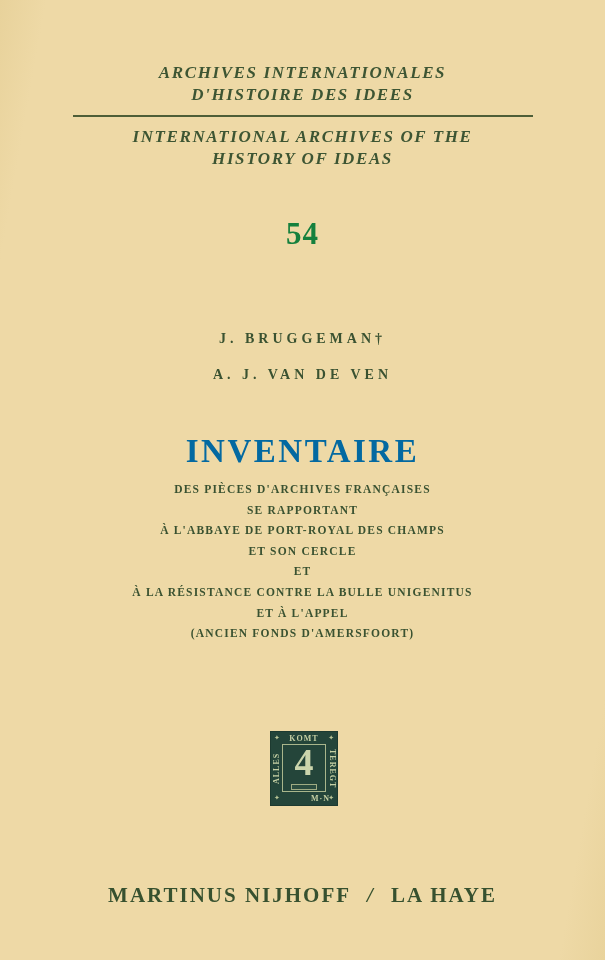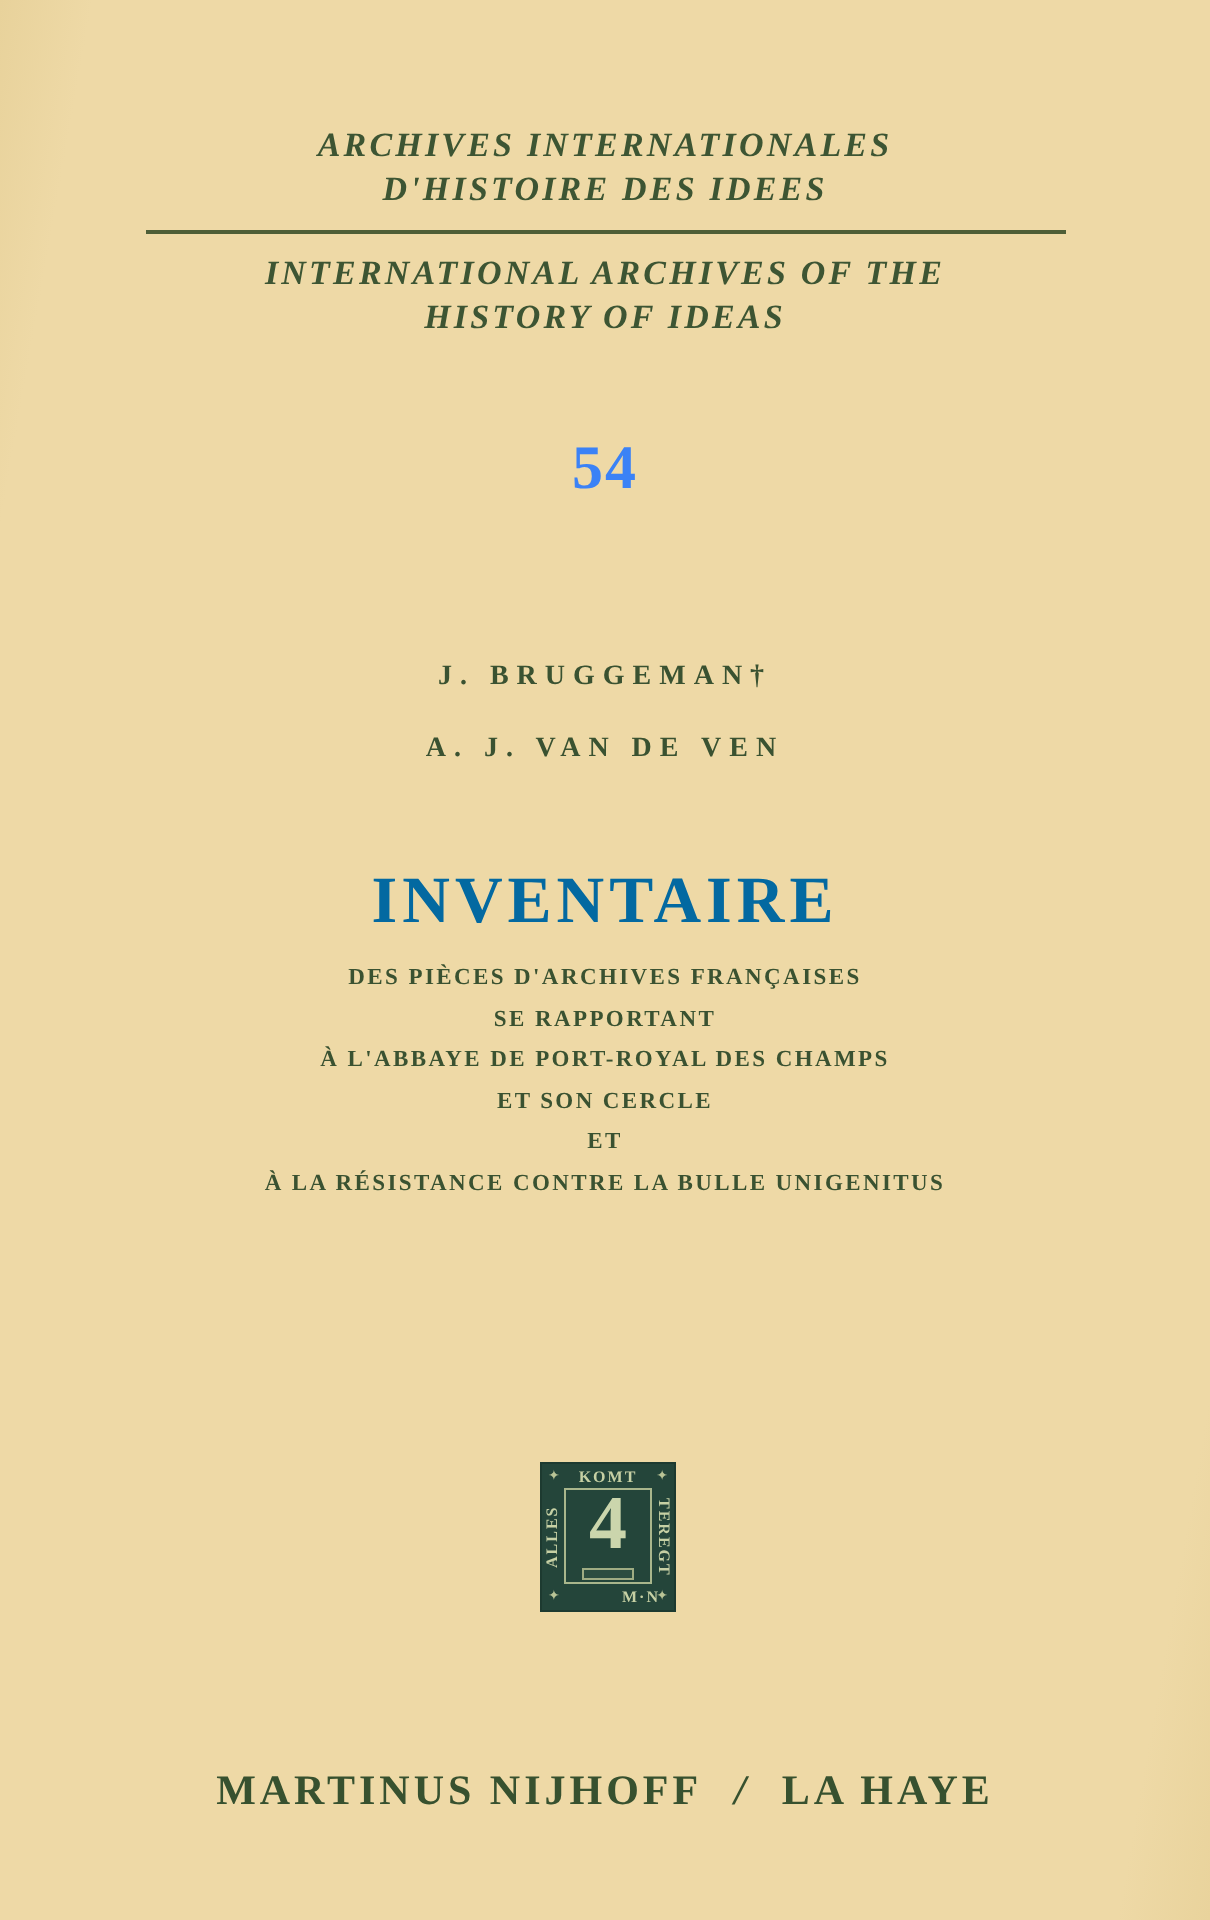--- a/index.html
+++ b/index.html
@@ -24,21 +24,21 @@
   }
   .series-fr { top: 62px; }
   .series-en { top: 126px; }
   .series-rule {
     position: absolute; left: 73px; top: 115px;
     width: 460px; height: 2px; background: #4e5e37;
   }
   
   .volume {
     top: 216px; font-size: 31px; font-weight: bold;
-    letter-spacing: 1px; color: #3b82f6;
+    letter-spacing: 1px; color: #15803d;
   }
   
   .author {
     font-size: 14px; font-weight: bold;
     letter-spacing: 4px; color: #3a5231;
   }
   .author-1 { top: 331px; }
   .author-2 { top: 367px; }
   
   .main-title {
@@ -123,20 +123,22 @@
 
 <div class="abs-center main-title">INVENTAIRE</div>
 
 <div class="abs-center subtitle-block">
   <div class="subtitle-line">DES PIÈCES D'ARCHIVES FRANÇAISES</div>
   <div class="subtitle-line">SE RAPPORTANT</div>
   <div class="subtitle-line">À L'ABBAYE DE PORT-ROYAL DES CHAMPS</div>
   <div class="subtitle-line">ET SON CERCLE</div>
   <div class="subtitle-line">ET</div>
   <div class="subtitle-line">À LA RÉSISTANCE CONTRE LA BULLE UNIGENITUS</div>
+  <div class="subtitle-line">ET À L'APPEL</div>
+  <div class="subtitle-line">(ANCIEN FONDS D'AMERSFOORT)</div>
 </div>
 
 <div class="device">
   <span class="device-corner corner-tl">✦</span>
   <span class="device-corner corner-tr">✦</span>
   <span class="device-corner corner-bl">✦</span>
   <span class="device-corner corner-br">✦</span>
   <span class="device-word device-top">KOMT</span>
   <span class="device-word device-left">ALLES</span>
   <span class="device-word device-right">TEREGT</span>

